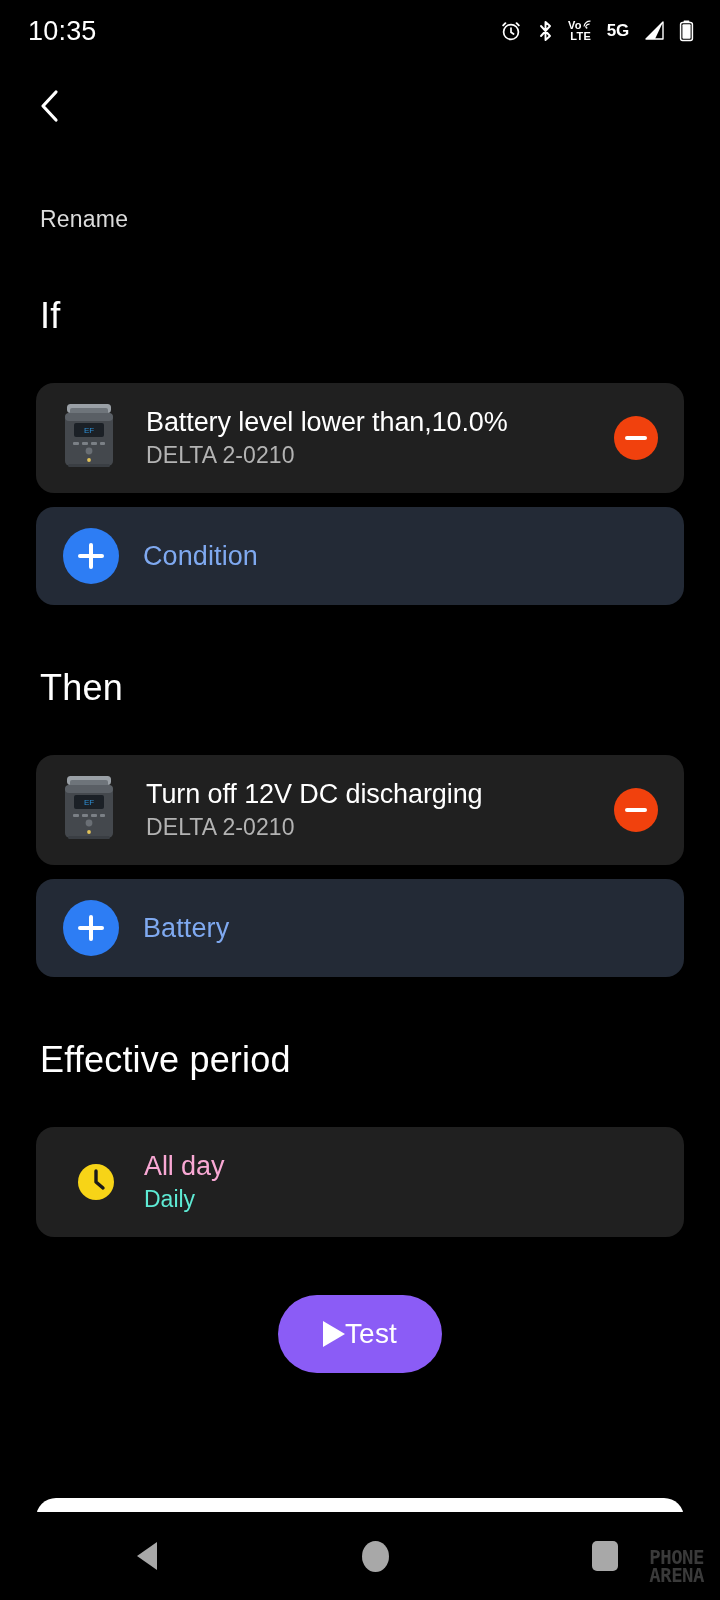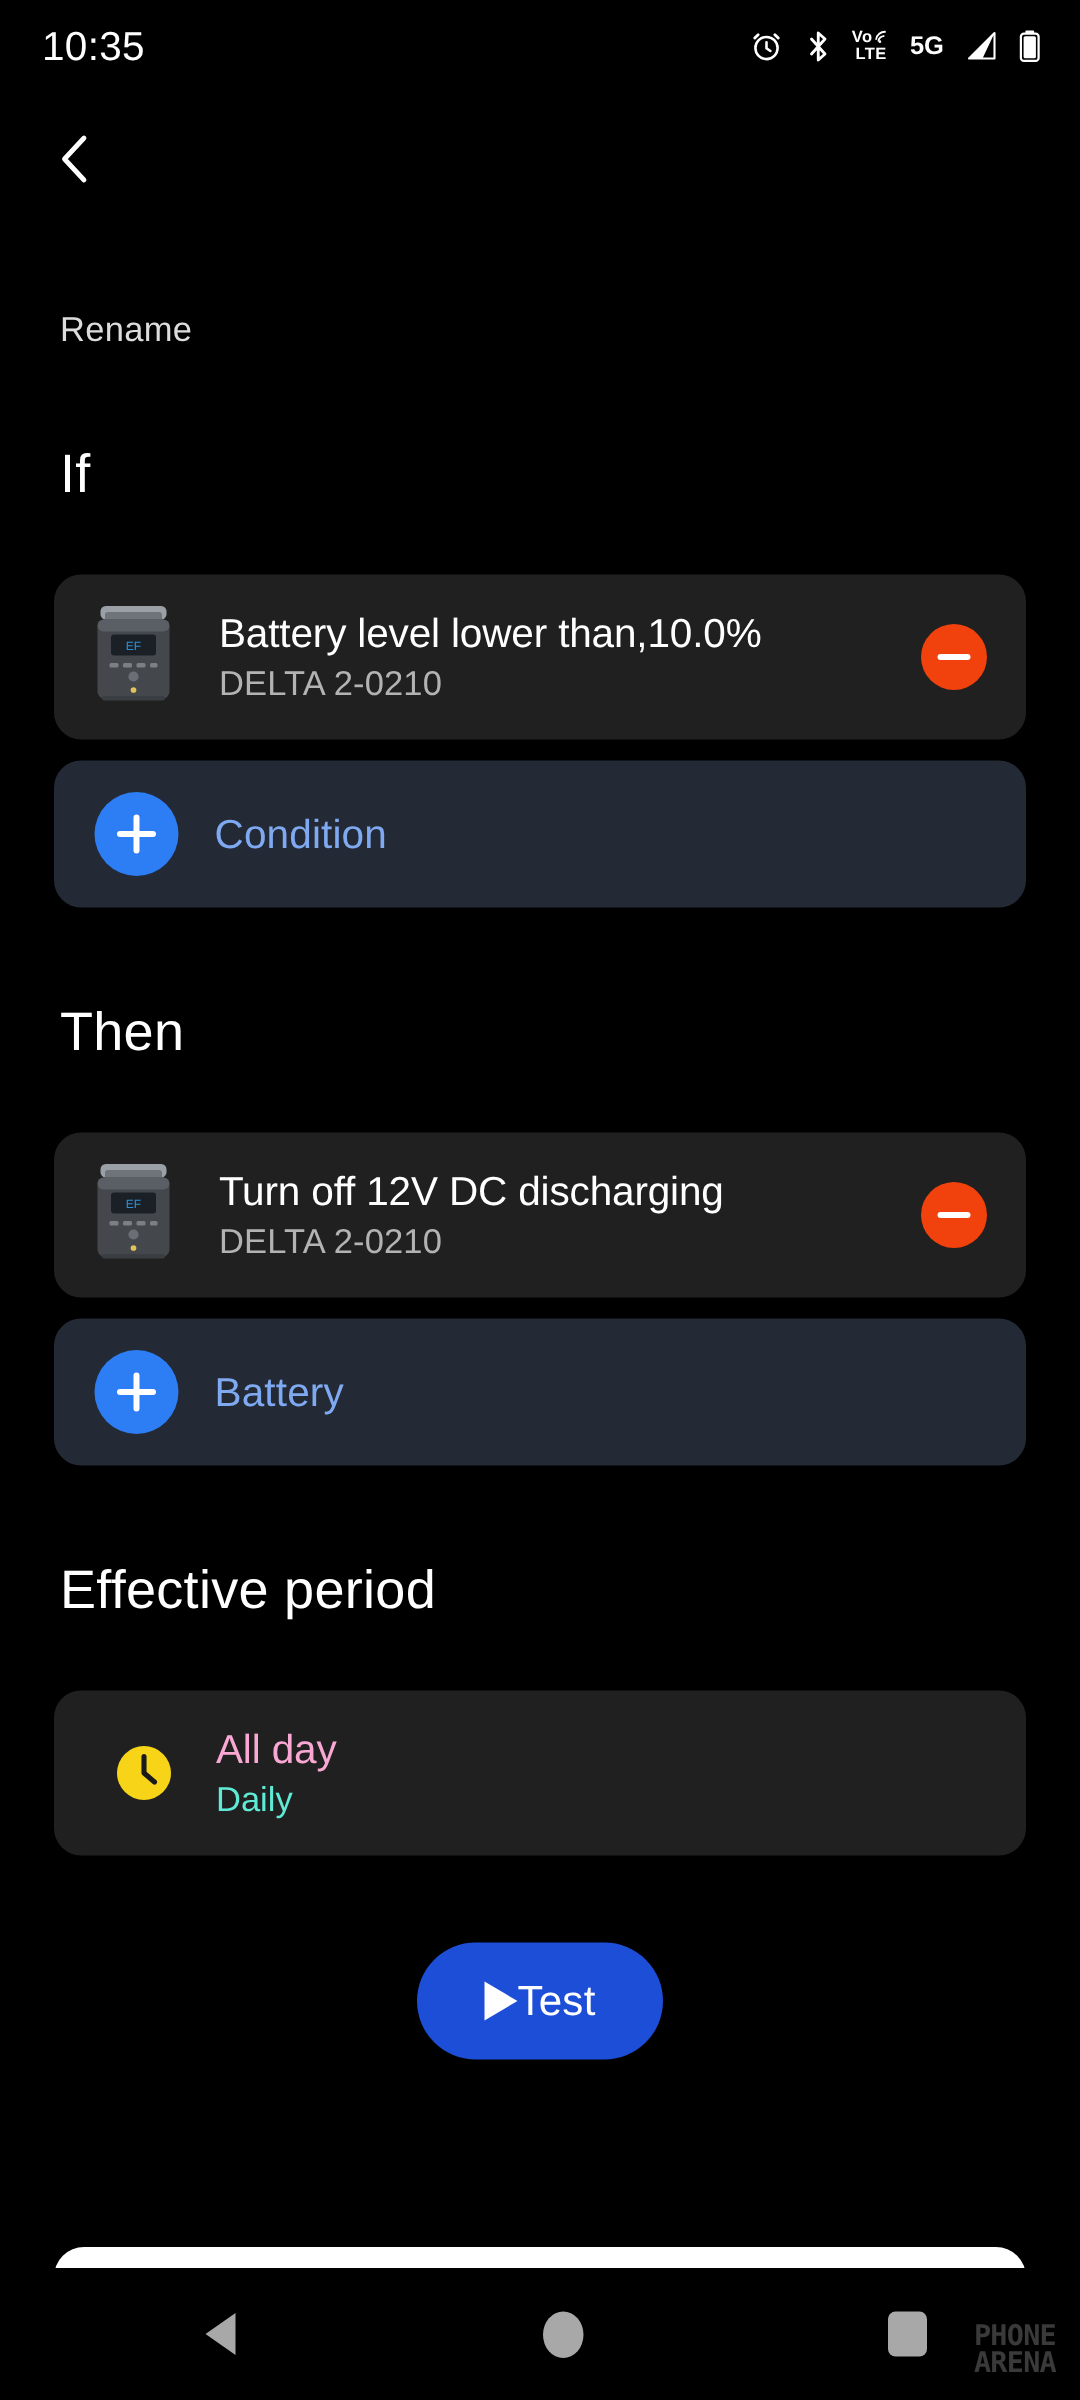--- a/index.html
+++ b/index.html
@@ -217,21 +217,21 @@
   .period-title { font-size: 27px; color: #f9a8d4; letter-spacing: -0.1px; }
   .period-sub { margin-top: 4px; font-size: 23px; color: #5eead4; }
 
   
   .test-row {
     display: flex;
     justify-content: center;
     margin-top: 58px;
   }
   .test-btn {
-    background: #1d4ed8;
+    background: #8b5cf6;
     border-radius: 40px;
     height: 78px;
     min-width: 164px;
     padding: 0 34px;
     display: flex;
     align-items: center;
     justify-content: center;
     gap: 0;
     box-sizing: border-box;
   }

